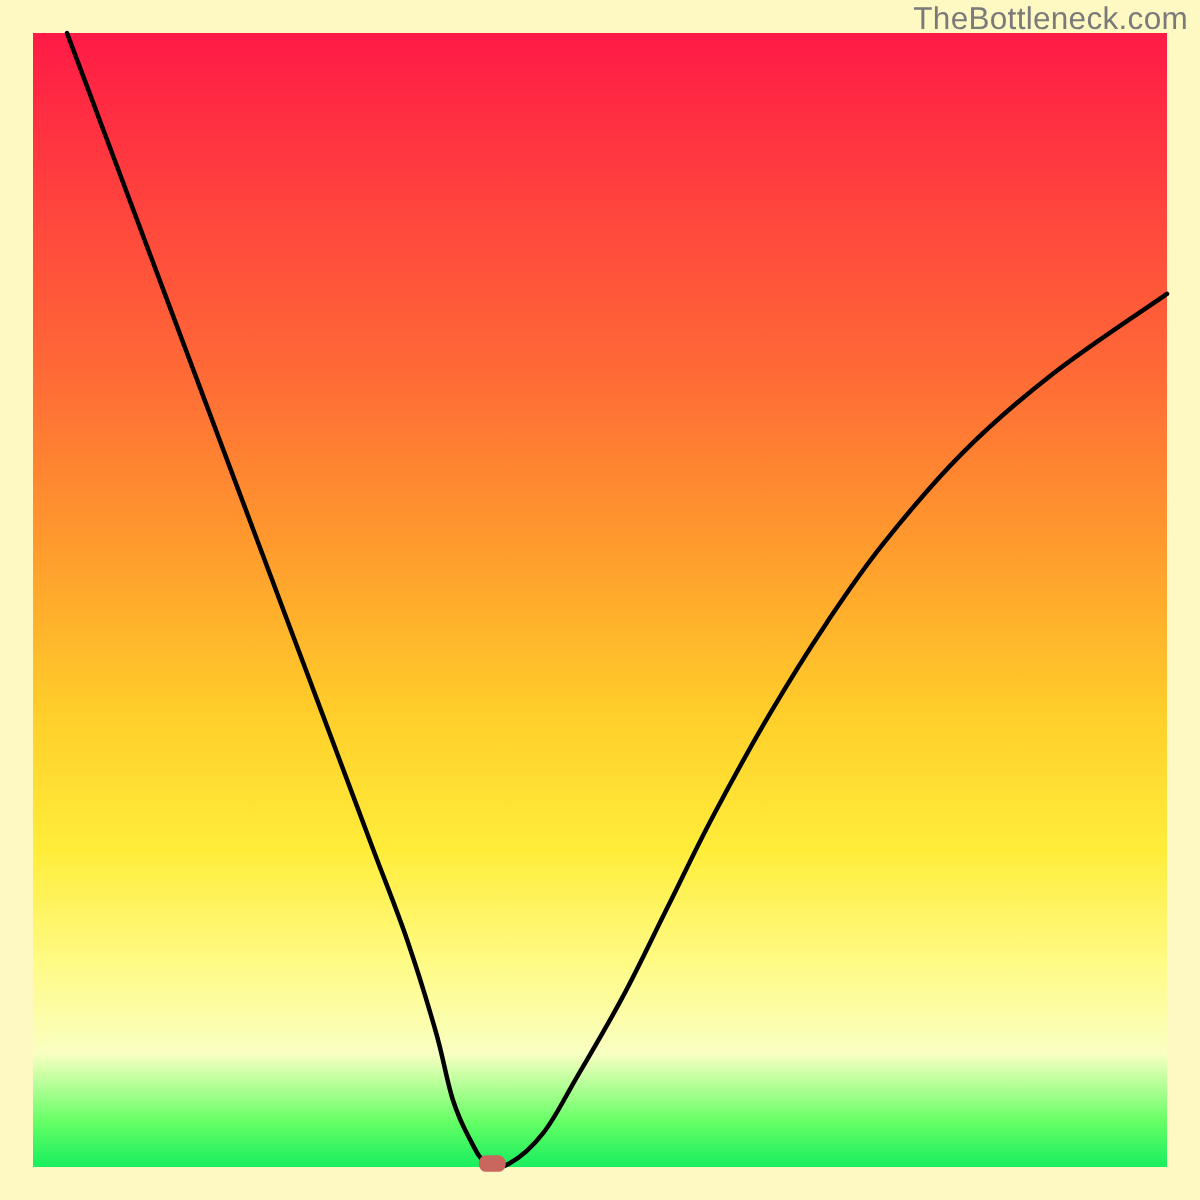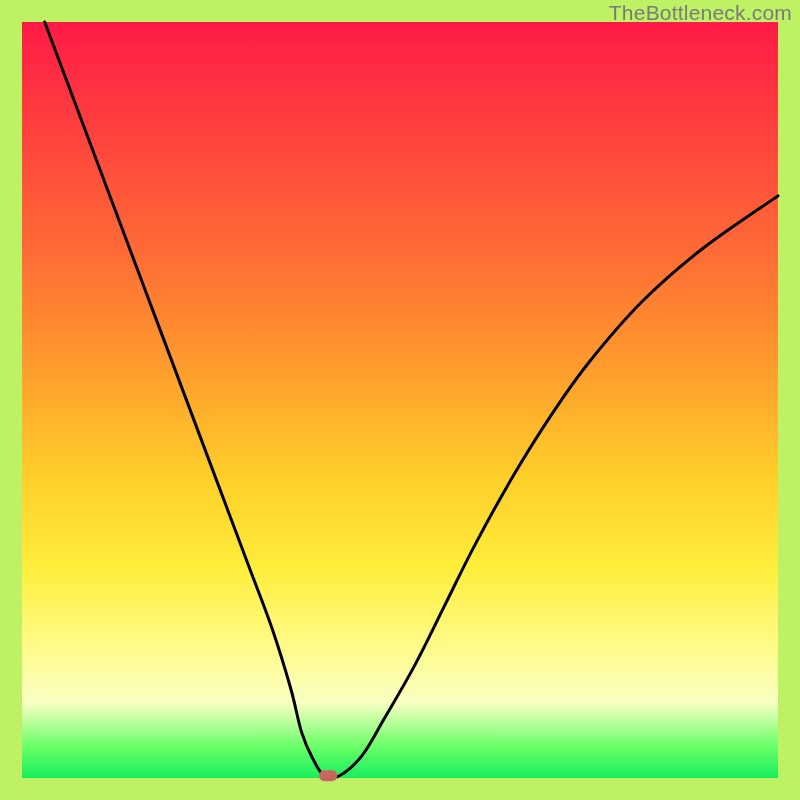--- a/index.html
+++ b/index.html
@@ -10,21 +10,21 @@
     background: #000000;
     overflow: hidden;
     font-family: Arial, Helvetica, sans-serif;
   }
   .frame {
     position: absolute;
     left: 0;
     top: 0;
     width: 800px;
     height: 800px;
-    background: #bef264;
+    background: #fef9c3;
   }
   .plot-area {
     position: absolute;
     left: 22px;
     top: 22px;
     width: 756px;
     height: 756px;
     
     background: linear-gradient(to bottom,
        #ff1a46 0%,

